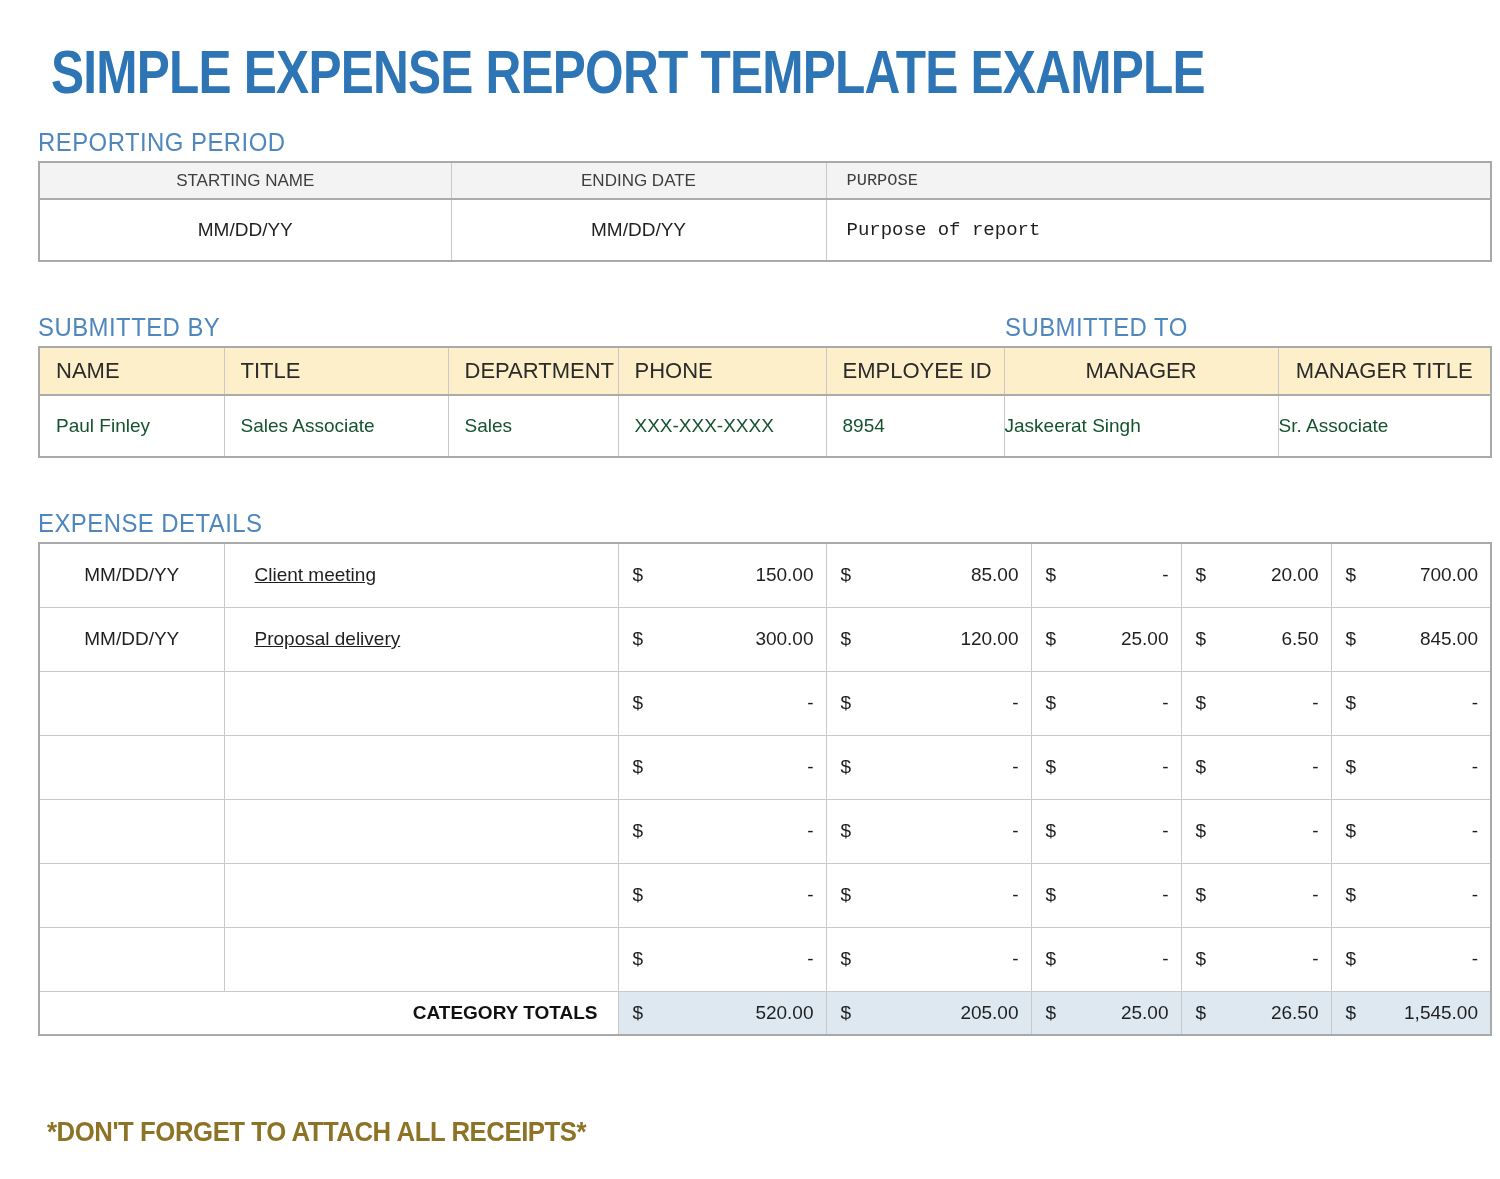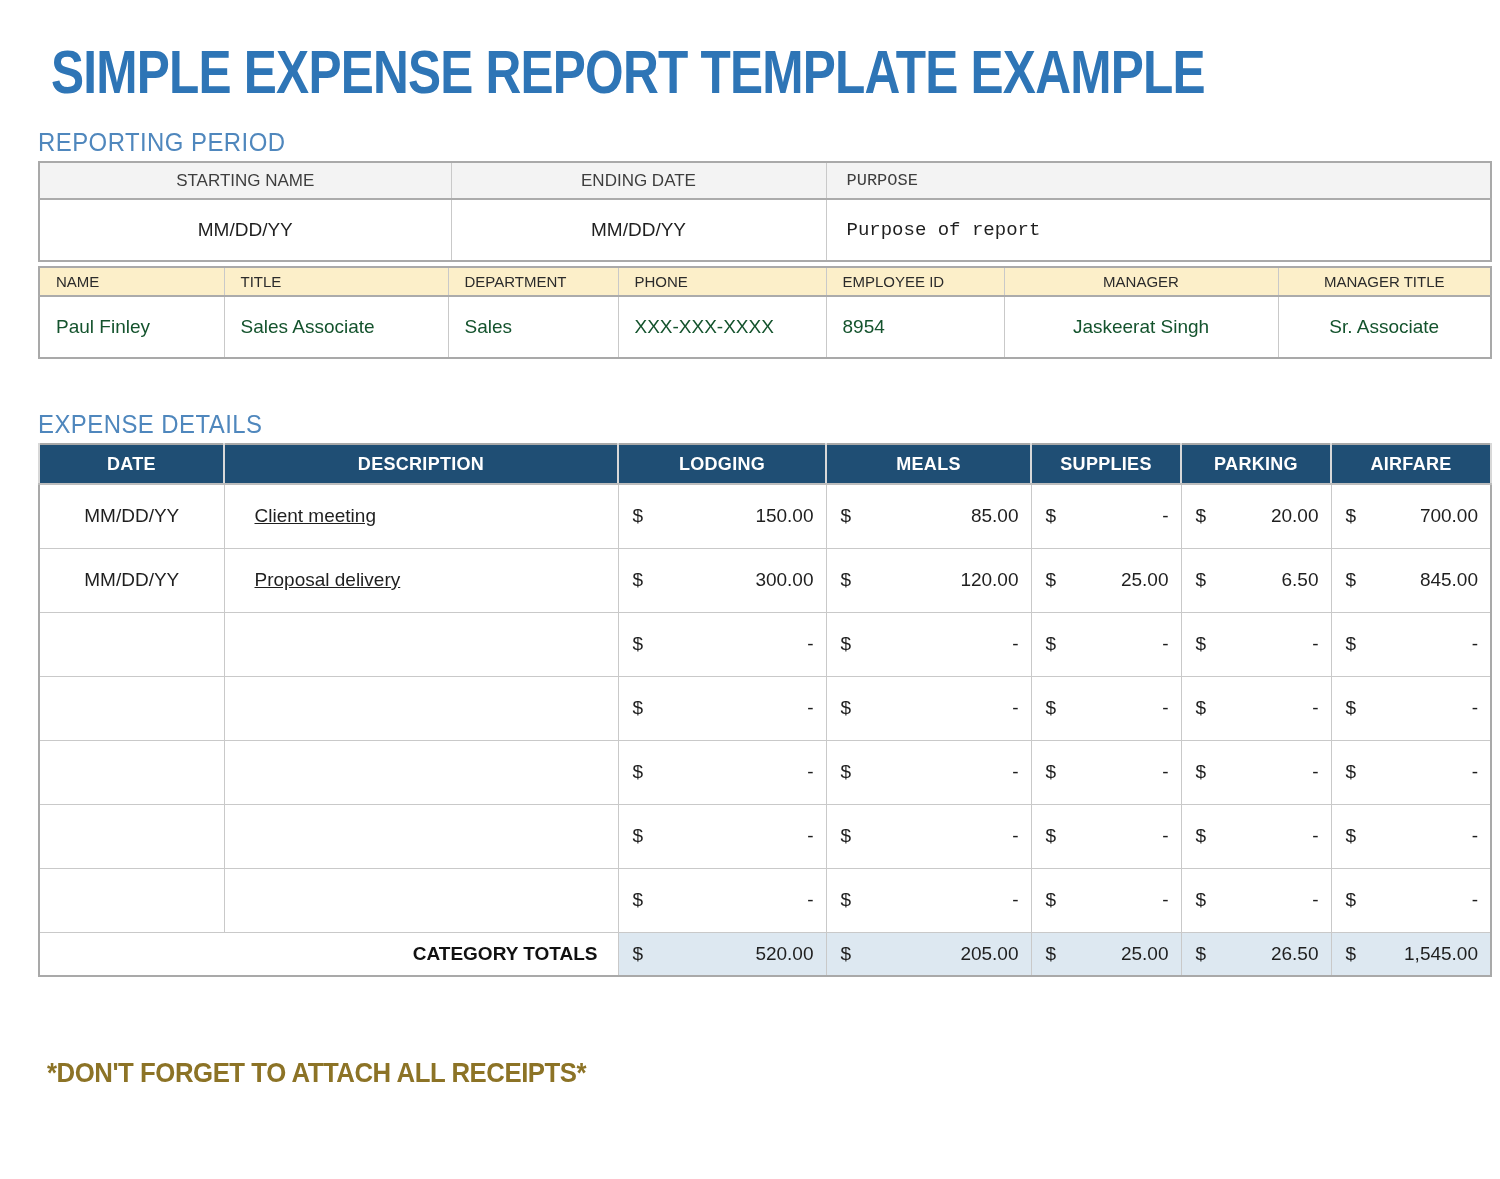--- a/index.html
+++ b/index.html
@@ -40,31 +40,31 @@
   .t1 td {
     height: 62px; font-size: 19px; color: #1F1F1F;
     border: 1px solid #C9C9C9;
   }
   .al-c { text-align: center; }
   .al-l { text-align: left; padding-left: 20px; font-family: Liberation Mono, monospace; }
 
   
   .t2 { border: 2px solid #A9A9A9; margin-top: 4px; }
   .t2 th {
-    background: #FCEFC9; height: 29px;
-    font-size: 15px; font-weight: 500; color: #2B2B2B;
+    background: #FCEFC9; height: 48px;
+    font-size: 22px; font-weight: 500; color: #2B2B2B;
     border: 1px solid #C9C9C9; border-bottom: 2px solid #ABABAB;
     text-align: left; padding-left: 16px;
   }
   .t2 th.hc { text-align: center; padding-left: 0; }
   .t2 td {
     height: 62px; font-size: 19px; color: #14532d;
     border: 1px solid #C9C9C9; text-align: left; padding-left: 16px;
   }
-  .t2 td.dc { text-align: center; padding-left: 0; }
+  .t2 td.dc { text-align: left; padding-left: 0; }
 
   
   .t3 { border: 2px solid #A9A9A9; margin-top: 4px; }
   .t3 th {
     background: #1F4E74; color: #ffffff; height: 40px;
     font-size: 18px; font-weight: bold; text-align: center;
     border-left: 2px solid #D8D8D8; border-right: 2px solid #D8D8D8;
     border-bottom: 2px solid #BDBDBD;
     letter-spacing: 0.3px;
   }
@@ -120,20 +120,24 @@
       <th class="al-l">PURPOSE</th>
     </tr>
     <tr>
       <td class="al-c">MM/DD/YY</td>
       <td class="al-c">MM/DD/YY</td>
       <td class="al-l">Purpose of report</td>
     </tr>
   </tbody>
     </table>
 
+  <div class="label-row mt-section">
+    <div class="section-label">SUBMITTED BY</div>
+    <div class="section-label label-abs-right">SUBMITTED TO</div>
+  </div>
 
   <table class="t2">
     <colgroup>
       <col style="width:185px">
         <col style="width:224px">
         <col style="width:170px">
         <col style="width:208px">
       <col style="width:178px">
         <col style="width:274px">
         <col style="width:213px">
@@ -168,29 +172,20 @@
     <colgroup>
       <col style="width:185px">
         <col style="width:394px">
         <col style="width:208px">
         <col style="width:205px">
       <col style="width:150px">
         <col style="width:150px">
         <col style="width:160px">
     </colgroup>
     <tbody>
-        <tr>
-      <th>DATE</th>
-      <th>DESCRIPTION</th>
-      <th>LODGING</th>
-      <th>MEALS</th>
-      <th>SUPPLIES</th>
-      <th>PARKING</th>
-      <th>AIRFARE</th>
-    </tr>
 
     <tr>
       <td class="date">MM/DD/YY</td>
       <td class="desc">Client meeting</td>
       <td class="money">
             <div class="inner">
               <span>$</span>
               <span>150.00</span>
             </div>
           </td>

